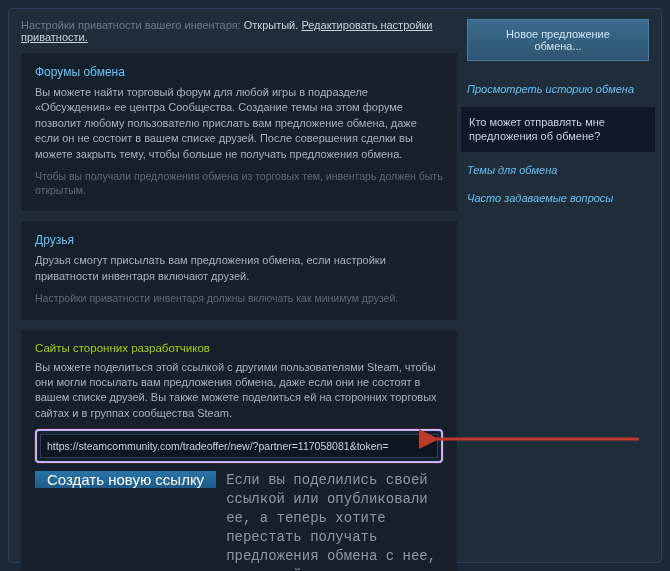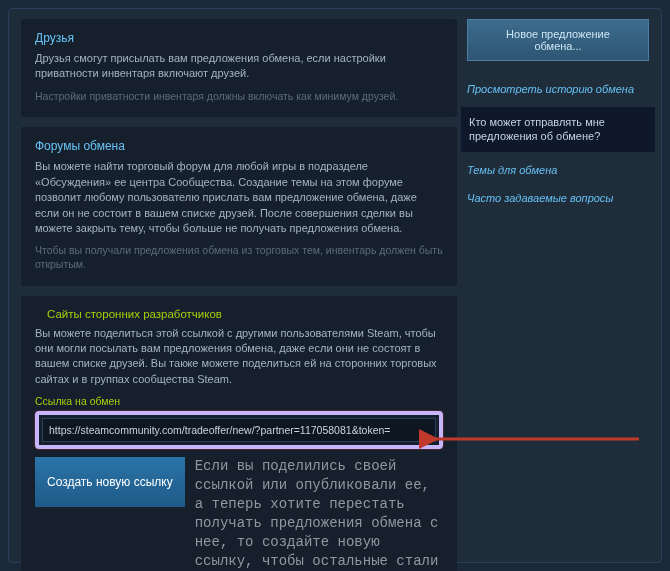--- a/index.html
+++ b/index.html
@@ -50,50 +50,50 @@
     color: #a3b3c0;
     font-size: 11px;
     line-height: 1.4;
     margin-bottom: 8px;
   }
   .panel-hint {
     color: #5b6b78;
     font-size: 10.5px;
     line-height: 1.3;
   }
-  .panel.third .panel-title { color: #a4d007; font-size: 11.5px; margin-left: 12px; }
+  .panel.third .panel-title { color: #a4d007; font-size: 11.5px; }
   .url-label {
     color: #a4d007;
     font-size: 10.5px;
     margin: 8px 0 4px 0;
   }
   .url-box {
-    border: 4px solid #c4b5fd;
+    border: 2px solid #c4b5fd;
     border-radius: 4px;
     padding: 3px;
     box-shadow: 0 0 0 1px rgba(192,57,43,0.3);
     position: relative;
     margin-bottom: 8px;
   }
   .url-input {
     width: 100%;
     background: #0e1621;
     border: 1px solid #2a3f5a;
     color: #c6d4df;
     font-size: 10.5px;
     padding: 5px 6px;
     font-family: inherit;
   }
   .url-row { display: flex; gap: 10px; align-items: flex-start; }
   .btn-new-url {
     background: linear-gradient(to bottom, #2a74a8, #1f5a88);
     color: #fff;
     border: none;
-    padding: 18px 12px;
-    font-size: 12px;
+    padding: 0 12px;
+    font-size: 15px;
     cursor: pointer;
     white-space: nowrap;
   }
   .url-desc {
     color: #8f98a0;
     font-size: 14px;
     line-height: 1.35;
     flex: 1;
     font-family: Liberation Mono, monospace;
   }
@@ -152,37 +152,39 @@
   }
   .arrow-annot svg { display: block; }
 </style>
 </head>
 <body>
 
 <div class="window">
   <div class="layout">
     <div class="main">
 
+      <div class="privacy-line">
+        <span>Настройки приватности вашего инвентаря: </span><span class="highlight">Открытый. </span><span class="hlink">Редактировать настройки приватности.</span>
+      </div>
+
+      <div class="panel">
+        <div class="panel-title">Форумы обмена</div>
+        <div class="panel-body">Вы можете найти торговый форум для любой игры в подразделе «Обсуждения» ее центра Сообщества. Создание темы на этом форуме позволит любому пользователю прислать вам предложение обмена, даже если он не состоит в вашем списке друзей. После совершения сделки вы можете закрыть тему, чтобы больше не получать предложения обмена.</div>
+        <div class="panel-hint">Чтобы вы получали предложения обмена из торговых тем, инвентарь должен быть открытым.</div>
+      </div>
 
       <div class="panel">
         <div class="panel-title">Друзья</div>
         <div class="panel-body">Друзья смогут присылать вам предложения обмена, если настройки приватности инвентаря включают друзей.</div>
         <div class="panel-hint">Настройки приватности инвентаря должны включать как минимум друзей.</div>
       </div>
 
-      <div class="panel">
-        <div class="panel-title">Форумы обмена</div>
-        <div class="panel-body">Вы можете найти торговый форум для любой игры в подразделе «Обсуждения» ее центра Сообщества. Создание темы на этом форуме позволит любому пользователю прислать вам предложение обмена, даже если он не состоит в вашем списке друзей. После совершения сделки вы можете закрыть тему, чтобы больше не получать предложения обмена.</div>
-        <div class="panel-hint">Чтобы вы получали предложения обмена из торговых тем, инвентарь должен быть открытым.</div>
-      </div>
-
       <div class="panel third">
         <div class="panel-title">Сайты сторонних разработчиков</div>
         <div class="panel-body">Вы можете поделиться этой ссылкой с другими пользователями Steam, чтобы они могли посылать вам предложения обмена, даже если они не состоят в вашем списке друзей. Вы также можете поделиться ей на сторонних торговых сайтах и в группах сообщества Steam.</div>
-        <div class="url-label">Ссылка на обмен</div>
         <div class="url-box">
           <input class="url-input" type="text" value="https://steamcommunity.com/tradeoffer/new/?partner=117058081&amp;token=" style="">
         </div>
         <div class="url-row">
           <button class="btn-new-url">Создать новую ссылку</button>
           <div class="url-desc">Если вы поделились своей ссылкой или опубликовали ее, а теперь хотите перестать получать предложения обмена с нее, то создайте новую ссылку, чтобы остальные стали неактивны.</div>
         </div>
       </div>
 
     </div>

